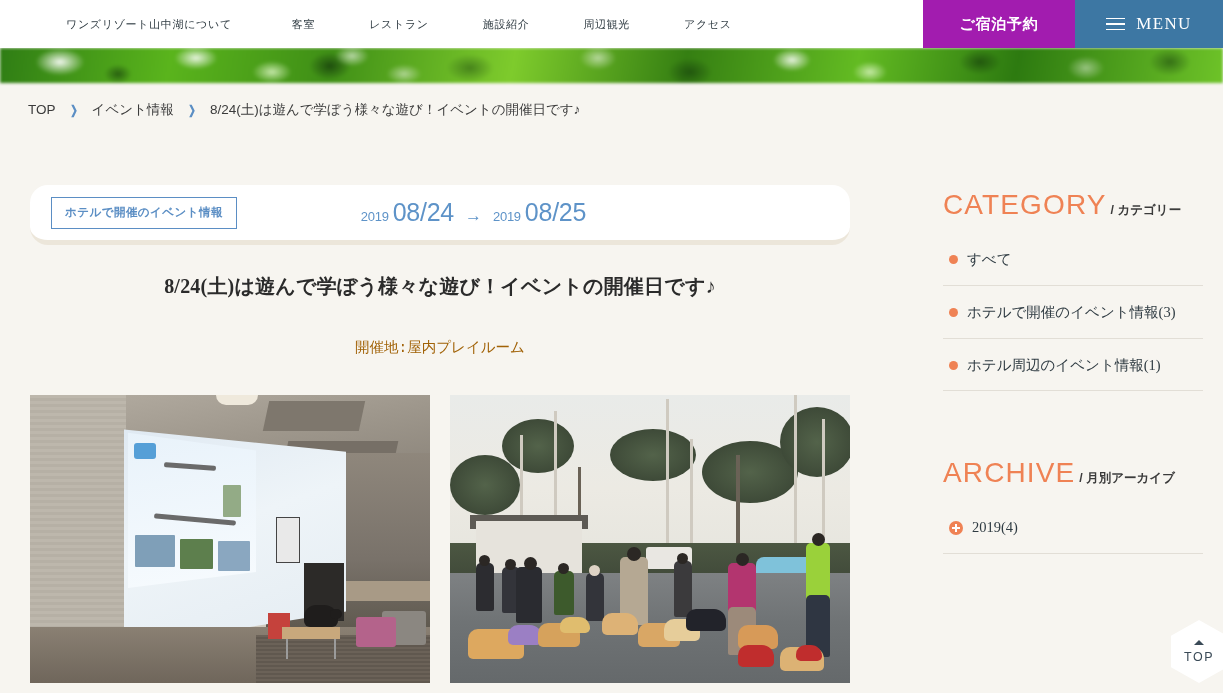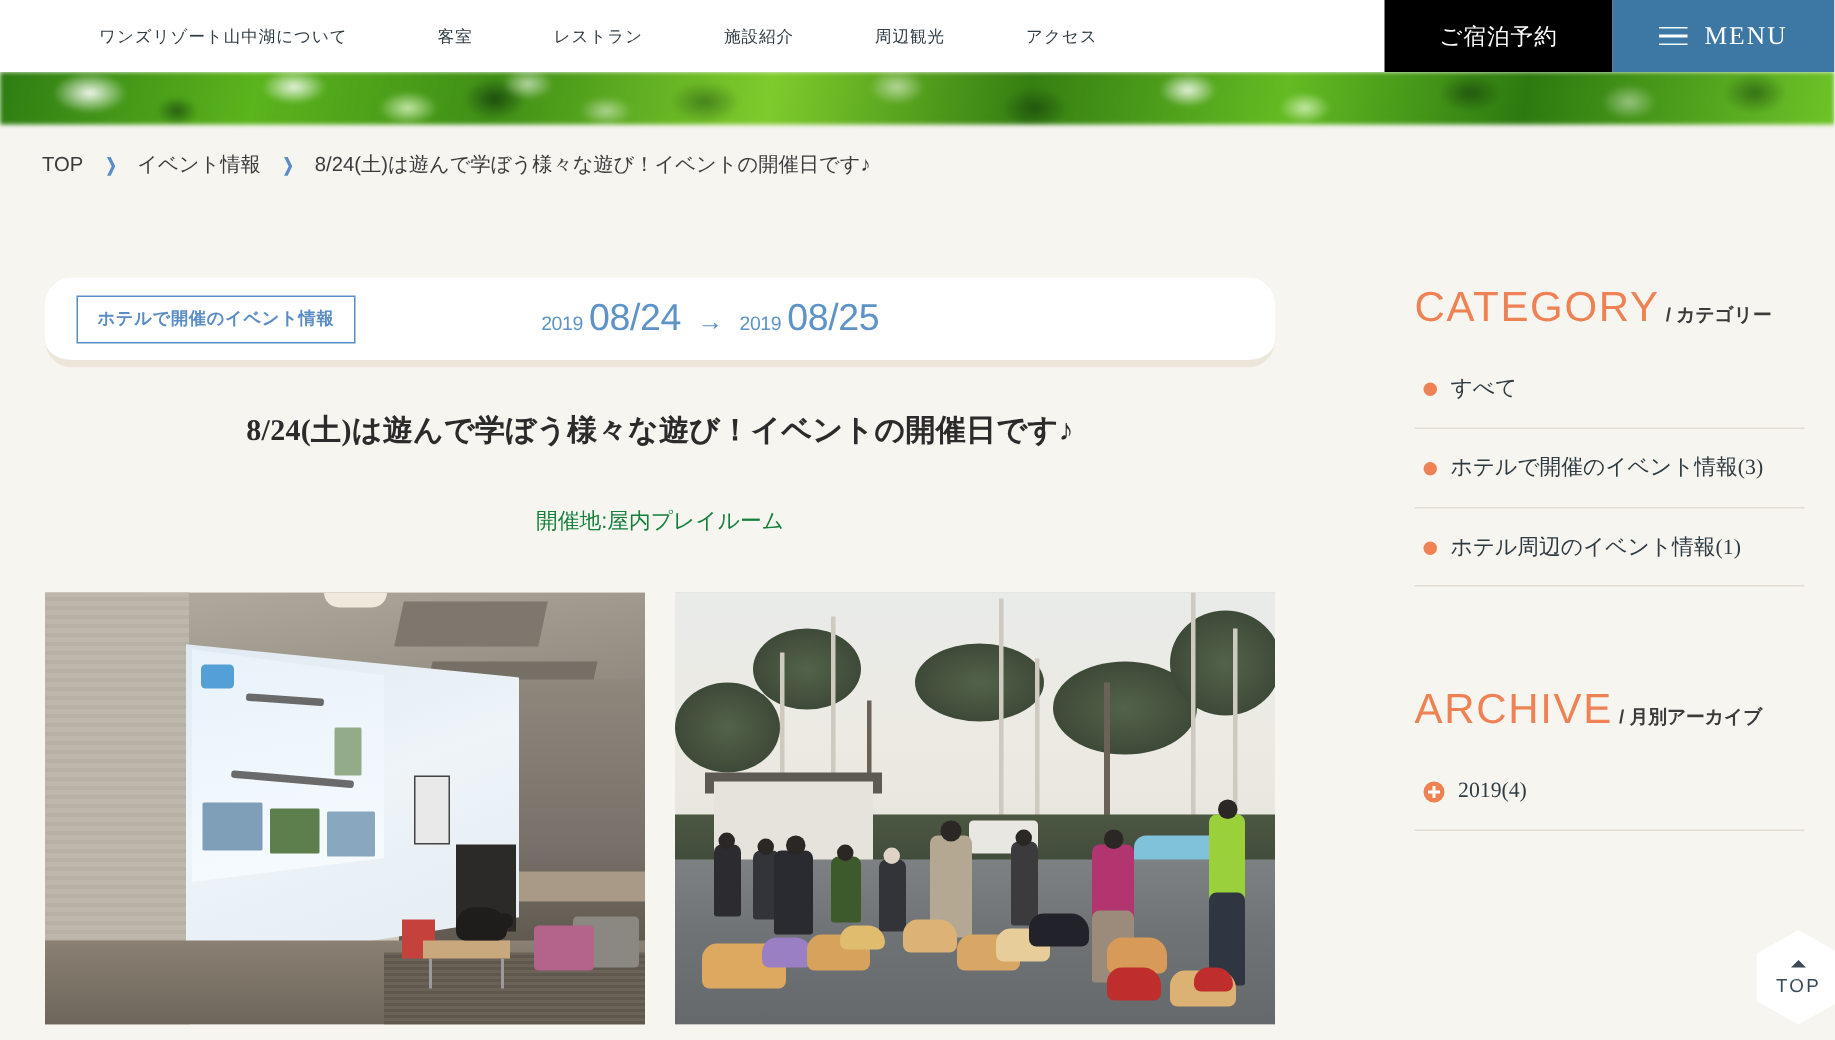--- a/index.html
+++ b/index.html
@@ -31,26 +31,27 @@
     font-size: 11px;
     letter-spacing: 0.06em;
     margin-right: 54px;
     white-space: nowrap;
     cursor: pointer;
     font-family: "Liberation Serif", serif;
   }
   .nav-link.first { margin-right: 60px; }
   #nav-reserve {
     width: 152px;
-    background: #000000;
+    background: #a21caf;
     color: #ffffff;
     display: flex; align-items: center; justify-content: center;
     font-size: 15px;
     letter-spacing: 0.05em;
     cursor: pointer;
+    font-weight: bold;
   }
   #nav-menu {
     width: 148px;
     background: #3d77a3;
     color: #ffffff;
     display: flex; align-items: center; justify-content: center;
     gap: 11px;
     font-size: 17px;
     letter-spacing: 0.08em;
     cursor: pointer;
@@ -148,23 +149,23 @@
     text-align: center;
     font-size: 20px;
     color: #2b2b2b;
     letter-spacing: .01em;
     padding-top: 28px;
     font-family: "Liberation Serif", serif;
   }
   #article-place {
     text-align: center;
     font-size: 14.5px;
-    color: #15803d;
+    color: #a16207;
     padding-top: 38px;
-    font-family: Liberation Sans, sans-serif;
+    font-family: Liberation Mono, monospace;
   }
 
   #photos { display: flex; gap: 20px; padding-top: 38px; }
   .photo { width: 400px; height: 288px; overflow: hidden; position: relative; }
 
   
   #photo-room {
     background:
       linear-gradient(#cfcabf, #cfcabf);
   }

